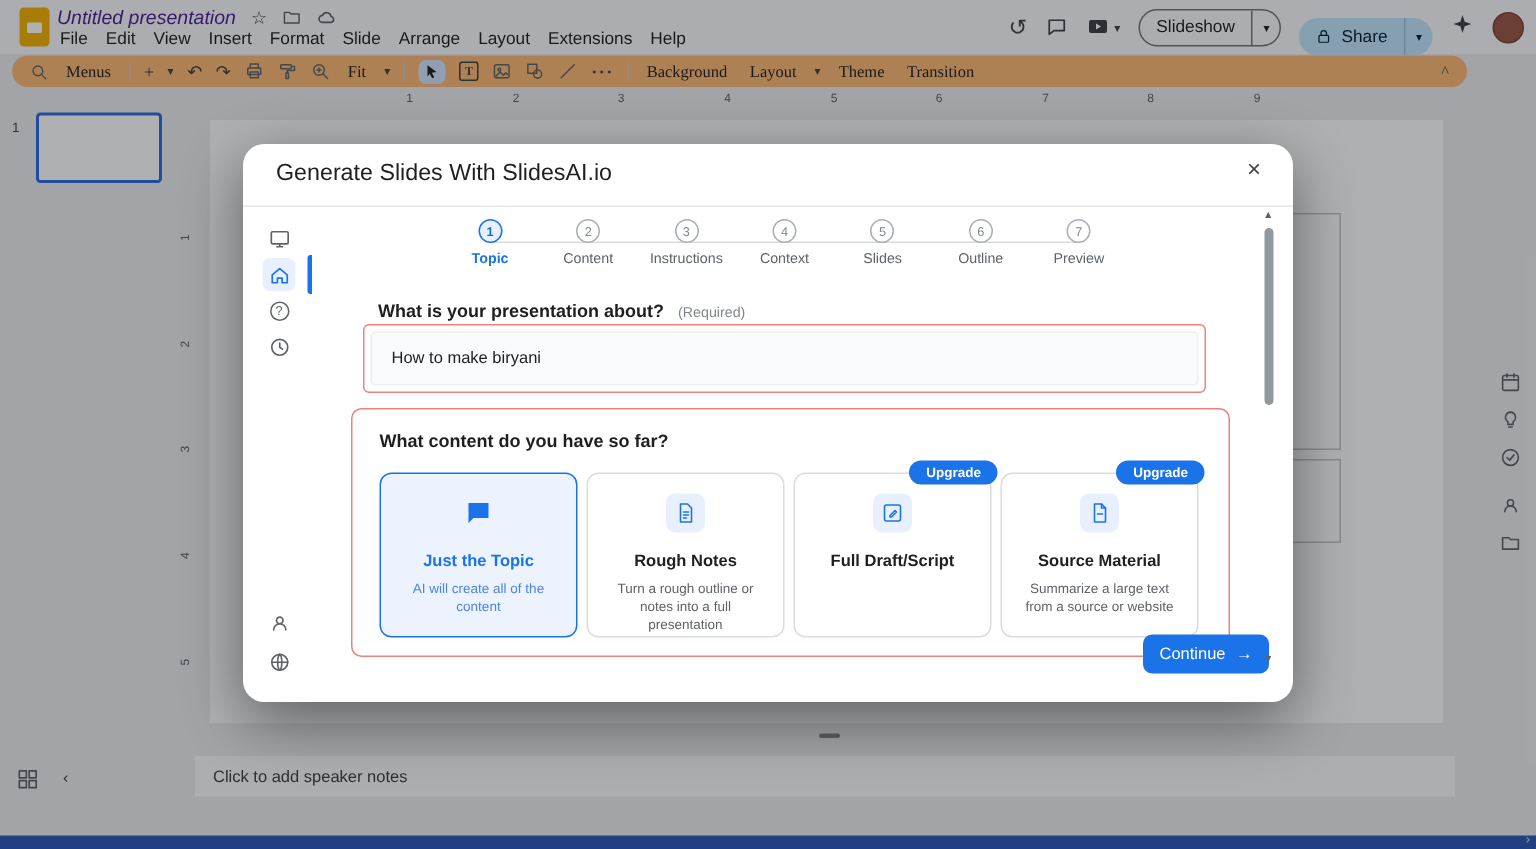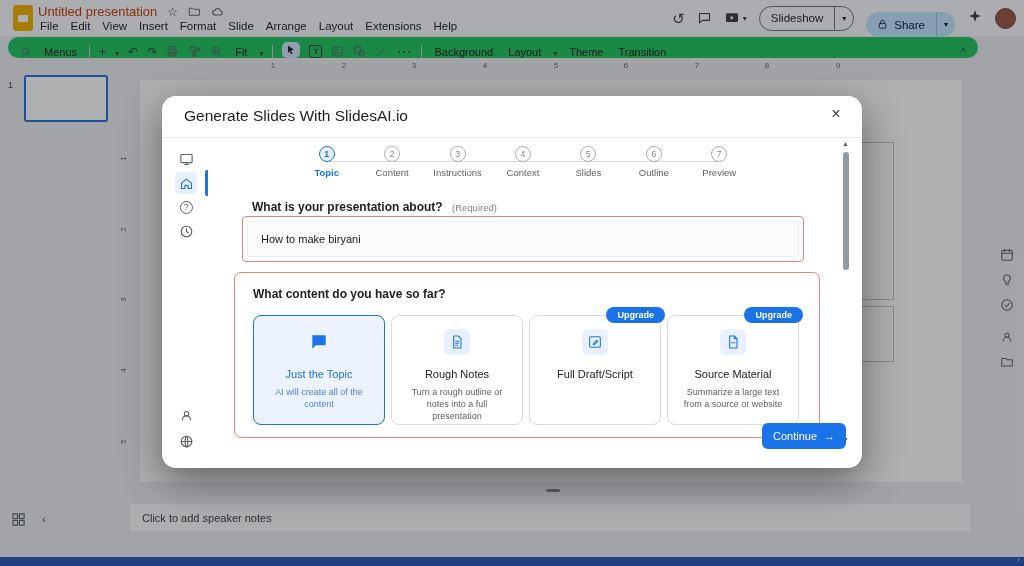--- a/index.html
+++ b/index.html
@@ -5,38 +5,38 @@
   * { margin:0; padding:0; box-sizing:border-box; }
   html,body { width:1024px; height:566px; }
   body { font-family:"Liberation Sans", sans-serif; }
   .screen { position:relative; width:1024px; height:566px; background:#eceef1; overflow:hidden; }
 
   
   .topbar { position:absolute; left:0; top:0; right:0; height:36px; background:#f9fbfd; }
   .logo { position:absolute; left:13px; top:5px; width:20px; height:26px; background:#f4b400; border-radius:3px; }
   .logo::after { content:""; position:absolute; left:5px; top:10px; width:10px; height:7px; background:#fff; border-radius:1px; }
   .title-row { position:absolute; left:38px; top:4px; display:flex; align-items:center; gap:10px; height:15px; }
-  .doc-title { font-size:13px; color:#c2410c; }
+  .doc-title { font-size:13px; color:#4c1d95;font-style:italic; }
   .glyph { color:#444; font-size:12px; line-height:1; }
   .menu-row { position:absolute; left:34px; top:19px; display:flex; }
   .menu-row span { font-size:11.5px; color:#1f1f1f; padding:0 6px; line-height:15px; }
   .tb-right { position:absolute; right:8px; top:5px; height:26px; display:flex; align-items:center; gap:12px; }
   .seg { display:flex; align-items:center; border-radius:13px; height:25px; overflow:hidden; }
   .seg.slideshow { border:1px solid #747775; color:#1f1f1f; }
   .seg.share { background:#c2e7ff; color:#001d35;margin-top:13px; }
   .seg-main { padding:12px 11px; font-size:11.5px; display:flex; align-items:center; gap:6px; height:100%; }
   .seg-sep { width:1px; height:100%; background:#747775; }
   .seg.share .seg-sep { background:#9cc0de; }
   .seg-caret { padding:0 7px; font-size:8px; color:inherit; }
   .avatar { width:21px; height:21px; border-radius:50%; background:#9a5745; border:1px solid #7c4436; }
   svg.ic { stroke:#5f6368; fill:none; stroke-width:1.8; stroke-linecap:round; stroke-linejoin:round; display:block; }
   svg.ic-dark { stroke:#3c4043; }
 
   
-  .toolbar { position:absolute; left:8px; top:37px; right:46px; height:21px; background:#22c55e; border-radius:11px; display:flex; align-items:flex-end; padding:0 12px; gap:9px; }
+  .toolbar { position:absolute; left:8px; top:37px; right:46px; height:21px; background:#fdba74; border-radius:11px; display:flex; align-items:center; padding:0 12px; gap:9px;font-family:Liberation Serif, serif; }
   .tsep { width:1px; height:13px; background:#c8ccd1; }
   .tlabel { font-size:11px; color:#1f1f1f; padding:0 3px; white-space:nowrap; }
   .tglyph { font-size:12px; color:#3c4043; line-height:1; }
   .caret { font-size:8px; color:#444; }
   .tool-active { background:#d3e3fd; border-radius:5px; padding:2px 3px; display:flex; }
   .toolbar-collapse { margin-left:auto; font-size:11px; color:#444; }
 
   
   .ruler-h { position:absolute; left:130px; top:59px; right:54px; height:13px; }
   .ruler-h span { position:absolute; top:2px; transform:translateX(-50%); font-size:8px; color:#5f6368; }
@@ -86,21 +86,21 @@
   .req { font-weight:400; font-size:9.5px; color:#80868b; margin-left:6px; }
   .redbox1 { position:absolute; left:80px; top:78px; width:562px; height:46px; border:1px solid #e8847c; border-radius:4px; }
   .topic-input { position:absolute; inset:4px; background:#fafbfc; border:1px solid #eceef0; border-radius:3px; display:flex; align-items:center; padding-left:13px; font-size:11px; color:#222; }
   .redbox2 { position:absolute; left:72px; top:134px; width:586px; height:166px; border:1px solid #e8847c; border-radius:7px; }
   .q2 { position:absolute; left:18px; top:14px; font-size:12px; font-weight:700; color:#1f1f1f; }
   .cards { position:absolute; left:18px; top:42px; display:flex; gap:6px; }
   .card { position:relative; width:132px; height:110px; border:1px solid #dadce0; border-radius:8px; background:#fff; text-align:center; cursor:pointer; }
   .card.selected { border:1.5px solid #1a73e8; background:#edf3fe; }
   .card-icon { margin:13px auto 0; width:26px; height:26px; display:flex; align-items:center; justify-content:center; }
   .card-icon.boxed { background:#e8f0fe; border-radius:6px; }
-  .card-title { margin-top:13px; font-size:11px; font-weight:400; color:#1f1f1f; }
+  .card-title { margin-top:13px; font-size:11px; font-weight:700; color:#1f1f1f; }
   .card.selected .card-title { color:#1a73e8; }
   .card-desc { margin:6px 10px 0; font-size:9px; line-height:1.35; color:#5f6368; }
   .card.selected .card-desc { color:#4f83e3; }
   .badge { position:absolute; top:-9px; right:-5px; background:#1a73e8; color:#fff; font-size:9px; font-weight:700; padding:3px 11px; border-radius:11px; z-index:2; }
   .continue-btn { position:absolute; left:600px; top:285px; height:26px; padding:0 11px; background:#1a73e8; color:#fff; border:none; border-radius:6px; font-size:11px; font-weight:500; display:flex; align-items:center; gap:7px; font-family:inherit; cursor:pointer; }
   .dlg-scroll { position:absolute; right:12px; top:2px; bottom:8px; width:9px; }
   .scroll-up { position:absolute; top:0; left:1px; font-size:7px; color:#5f6368; }
   .scroll-thumb { position:absolute; top:12px; left:2px; width:6px; height:118px; background:#9099a0; border-radius:3px; }
   .scroll-down { position:absolute; top:296px; left:1px; font-size:7px; color:#5f6368; }
 </style>

